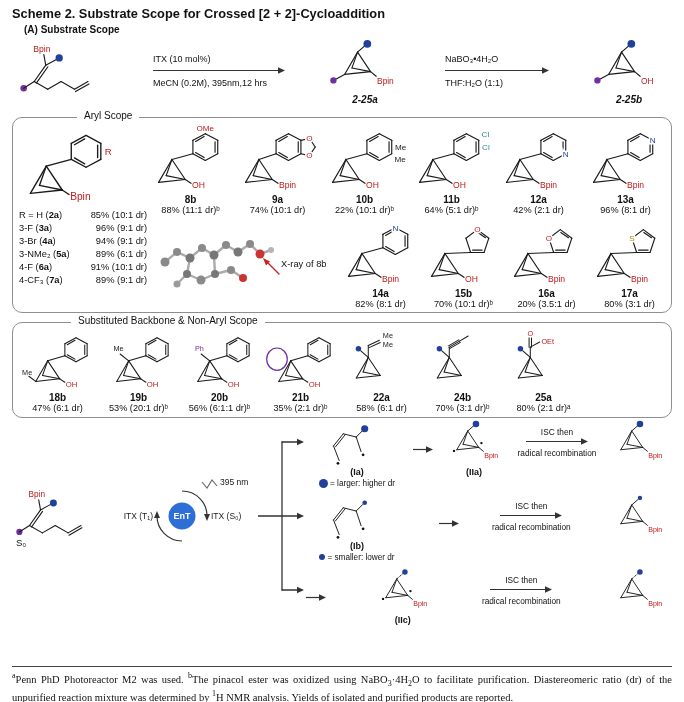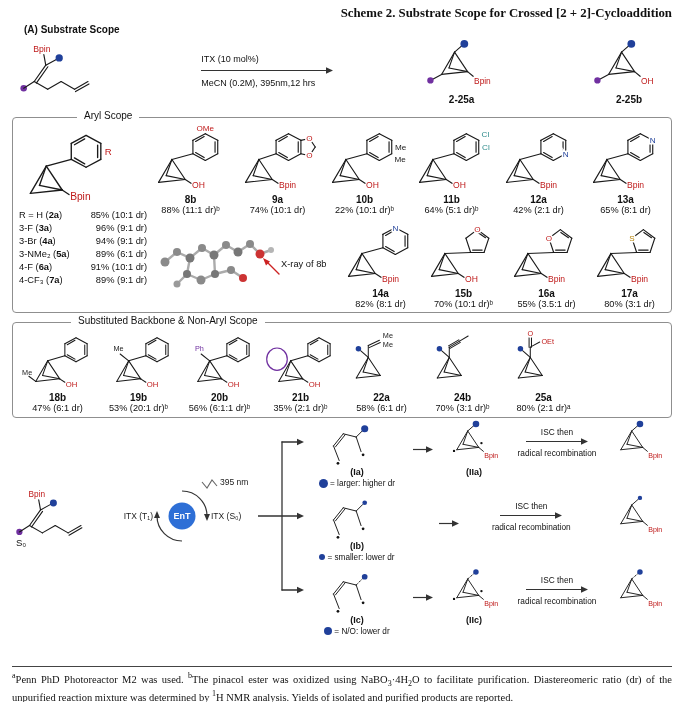--- a/index.html
+++ b/index.html
@@ -1,24 +1,24 @@
 <!DOCTYPE html>
 <html><head>
 <meta charset="utf-8">
 <style>
   html,body{margin:0;padding:0;background:#fff;}
   body{width:684px;height:702px;overflow:hidden;font-family:"Liberation Sans","DejaVu Sans",sans-serif;color:#111;}
   .page{padding:6px 12px 0 12px;}
-  .title{font-family:Liberation Serif, serif;font-weight:bold;font-size:12.8px;margin-bottom:3px;text-align:right;}
+  .title{font-family:Liberation Sans, sans-serif;font-weight:bold;font-size:12.8px;margin-bottom:3px;}
   .sec-label{font-size:10px;font-weight:bold;margin:2px 0 1px 12px;}
   .top-scheme{display:flex;align-items:center;justify-content:space-between;height:72px;padding:0 4px;}
   .rxn-arrow{text-align:left;font-size:9px;line-height:1.3;white-space:nowrap;}
   .prod{display:flex;flex-direction:column;align-items:center;}
-  .prod-label{font-size:10px;font-weight:bold;margin-top:-5px;}
-  .scope-box{border:1.4px solid #8f8f8f;border-radius:4px;margin-top:9px;position:relative;padding:7px 4px 2px 4px;}
+  .prod-label{font-size:10px;font-weight:bold;margin-top:-5px;font-style:italic;}
+  .scope-box{border:1.4px solid #8f8f8f;border-radius:10px;margin-top:9px;position:relative;padding:7px 4px 2px 4px;}
   .scope-title{position:absolute;top:-8px;left:64px;background:#fff;padding:0 7px;font-size:10px;}
   .aryl-flex{display:flex;}
   .base-col{width:128px;flex:none;padding-left:2px;}
   .r-table{font-size:9.3px;line-height:1.4;margin-top:0px;}
   .r-row{display:flex;}
   .r-l{width:80px;white-space:nowrap;}
   .r-v{flex:1;white-space:nowrap;text-align:center;}
   .aryl-right{flex:1;}
   .cells{display:flex;}
   .compound{text-align:center;}
@@ -90,20 +90,28 @@
             <line x1="34" y1="14" x2="28" y2="31" stroke="#1a1a1a" stroke-width="1.2" stroke-linecap="round"></line>
             <line x1="28" y1="31" x2="48" y2="35" stroke="#1a1a1a" stroke-width="1.2" stroke-linecap="round"></line>
             <line x1="34" y1="14" x2="42" y2="7" stroke="#1a1a1a" stroke-width="1.2" stroke-linecap="round"></line>
             <circle cx="44.5" cy="5" r="4.2" fill="#20409a"></circle>
             <line x1="20" y1="38" x2="11" y2="43" stroke="#1a1a1a" stroke-width="1.2" stroke-linecap="round"></line>
             <circle cx="8" cy="44.5" r="3.4" fill="#7030a0"></circle>
             <line x1="48" y1="35" x2="54" y2="40" stroke="#1a1a1a" stroke-width="1.2" stroke-linecap="round"></line>
             <text x="55" y="48" font-size="9" fill="#bf1a1a" text-anchor="start" font-family="Liberation Sans, DejaVu Sans, sans-serif">Bpin</text>
           </svg></span>
       <div class="prod-label">2-25a</div>
+    </div>
+    <div class="rxn-arrow">
+      <div class="cond">NaBO₃•4H₂O</div>
+      <span><svg width="104" height="9" viewBox="0 0 104 9">
+            <line x1="0" y1="4.5" x2="97" y2="4.5" stroke="#333" stroke-width="1.2"></line>
+            <polygon points="97,1.2 97,7.8 104,4.5" fill="#333"></polygon>
+          </svg></span>
+      <div class="cond">THF:H₂O (1:1)</div>
     </div>
     <div class="prod">
       <span><svg width="78" height="56" viewBox="0 0 84 60">
             <line x1="34" y1="14" x2="20" y2="38" stroke="#1a1a1a" stroke-width="1.2" stroke-linecap="round"></line>
             <line x1="34" y1="14" x2="48" y2="35" stroke="#1a1a1a" stroke-width="1.2" stroke-linecap="round"></line>
             <line x1="20" y1="38" x2="48" y2="35" stroke="#1a1a1a" stroke-width="1.2" stroke-linecap="round"></line>
             <line x1="34" y1="14" x2="28" y2="31" stroke="#1a1a1a" stroke-width="1.2" stroke-linecap="round"></line>
             <line x1="28" y1="31" x2="48" y2="35" stroke="#1a1a1a" stroke-width="1.2" stroke-linecap="round"></line>
             <line x1="34" y1="14" x2="42" y2="7" stroke="#1a1a1a" stroke-width="1.2" stroke-linecap="round"></line>
             <circle cx="44.5" cy="5" r="4.2" fill="#20409a"></circle>
@@ -288,21 +296,21 @@
                 <line x1="72" y1="30" x2="59" y2="37" stroke="#1a1a1a" stroke-width="1.2" stroke-linecap="round"></line>
                 <line x1="59" y1="37" x2="46" y2="30" stroke="#1a1a1a" stroke-width="1.2" stroke-linecap="round"></line>
                 <line x1="46" y1="30" x2="46" y2="16" stroke="#1a1a1a" stroke-width="1.2" stroke-linecap="round"></line>
                 <line x1="46" y1="16" x2="59" y2="9" stroke="#1a1a1a" stroke-width="1.2" stroke-linecap="round"></line>
                 <line x1="48.8" y1="17.2" x2="57.8" y2="12" stroke="#1a1a1a" stroke-width="1.2" stroke-linecap="round"></line>
                 <line x1="69.2" y1="17.5" x2="69.2" y2="28.5" stroke="#1a1a1a" stroke-width="1.2" stroke-linecap="round"></line>
                 <line x1="57.8" y1="34" x2="48.8" y2="28.8" stroke="#1a1a1a" stroke-width="1.2" stroke-linecap="round"></line>
                 <text x="72" y="19" font-size="8.5" fill="#20409a" text-anchor="middle" stroke="#fff" stroke-width="3.4" paint-order="stroke" font-family="Liberation Sans, DejaVu Sans, sans-serif">N</text>
                 <line x1="38" y1="57" x2="44" y2="61" stroke="#1a1a1a" stroke-width="1.2" stroke-linecap="round"></line>
                 <text x="45" y="66" font-size="9" fill="#bf1a1a" text-anchor="start" font-family="Liberation Sans, DejaVu Sans, sans-serif">Bpin</text>
-              </svg><div class="cap">13a</div><div class="yield">65% (8:1 dr)</div></div>
+              </svg><div class="cap">13a</div><div class="yield">96% (8:1 dr)</div></div>
           </div>
         <div class="row2">
           <div class="xray">
             <span><svg width="142" height="80" viewBox="0 0 142 80">
                   <line x1="18" y1="40" x2="30" y2="30" stroke="#ababab" stroke-width="2.4" stroke-linecap="round"></line>
                   <line x1="30" y1="30" x2="43" y2="36" stroke="#ababab" stroke-width="2.4" stroke-linecap="round"></line>
                   <line x1="43" y1="36" x2="55" y2="26" stroke="#ababab" stroke-width="2.4" stroke-linecap="round"></line>
                   <line x1="55" y1="26" x2="67" y2="33" stroke="#ababab" stroke-width="2.4" stroke-linecap="round"></line>
                   <line x1="67" y1="33" x2="79" y2="23" stroke="#ababab" stroke-width="2.4" stroke-linecap="round"></line>
                   <line x1="79" y1="23" x2="91" y2="30" stroke="#ababab" stroke-width="2.4" stroke-linecap="round"></line>
@@ -386,21 +394,21 @@
                   <line x1="58" y1="11" x2="70" y2="20" stroke="#1a1a1a" stroke-width="1.2" stroke-linecap="round"></line>
                   <line x1="70" y1="20" x2="65" y2="35" stroke="#1a1a1a" stroke-width="1.2" stroke-linecap="round"></line>
                   <line x1="65" y1="35" x2="51" y2="35" stroke="#1a1a1a" stroke-width="1.2" stroke-linecap="round"></line>
                   <line x1="51" y1="35" x2="46" y2="20" stroke="#1a1a1a" stroke-width="1.2" stroke-linecap="round"></line>
                   <line x1="46" y1="20" x2="58" y2="11" stroke="#1a1a1a" stroke-width="1.2" stroke-linecap="round"></line>
                   <line x1="58.5" y1="14" x2="66.5" y2="19.5" stroke="#1a1a1a" stroke-width="1.2" stroke-linecap="round"></line>
                   <line x1="63" y1="32.5" x2="53" y2="32.5" stroke="#1a1a1a" stroke-width="1.2" stroke-linecap="round"></line>
                   <text x="46" y="23" font-size="8.5" fill="#bf1a1a" text-anchor="middle" stroke="#fff" stroke-width="3.4" paint-order="stroke" font-family="Liberation Sans, DejaVu Sans, sans-serif">O</text>
                   <line x1="38" y1="57" x2="44" y2="61" stroke="#1a1a1a" stroke-width="1.2" stroke-linecap="round"></line>
                   <text x="45" y="66" font-size="9" fill="#bf1a1a" text-anchor="start" font-family="Liberation Sans, DejaVu Sans, sans-serif">Bpin</text>
-                </svg><div class="cap">16a</div><div class="yield">55% (3.5:1 dr)</div></div>
+                </svg><div class="cap">16a</div><div class="yield">20% (3.5:1 dr)</div></div>
               <div class="compound"><svg width="84" height="67" viewBox="0 0 88 70">
                   <line x1="24" y1="36" x2="10" y2="60" stroke="#1a1a1a" stroke-width="1.2" stroke-linecap="round"></line>
                   <line x1="24" y1="36" x2="38" y2="57" stroke="#1a1a1a" stroke-width="1.2" stroke-linecap="round"></line>
                   <line x1="10" y1="60" x2="38" y2="57" stroke="#1a1a1a" stroke-width="1.2" stroke-linecap="round"></line>
                   <line x1="24" y1="36" x2="18" y2="53" stroke="#1a1a1a" stroke-width="1.2" stroke-linecap="round"></line>
                   <line x1="18" y1="53" x2="38" y2="57" stroke="#1a1a1a" stroke-width="1.2" stroke-linecap="round"></line>
                   <line x1="24" y1="36" x2="51" y2="35" stroke="#1a1a1a" stroke-width="1.2" stroke-linecap="round"></line>
                   <line x1="58" y1="11" x2="70" y2="20" stroke="#1a1a1a" stroke-width="1.2" stroke-linecap="round"></line>
                   <line x1="70" y1="20" x2="65" y2="35" stroke="#1a1a1a" stroke-width="1.2" stroke-linecap="round"></line>
                   <line x1="65" y1="35" x2="51" y2="35" stroke="#1a1a1a" stroke-width="1.2" stroke-linecap="round"></line>
@@ -663,31 +671,20 @@
               <line x1="20" y1="38" x2="48" y2="35" stroke="#1a1a1a" stroke-width="1.2" stroke-linecap="round"></line>
               <line x1="34" y1="14" x2="28" y2="31" stroke="#1a1a1a" stroke-width="1.2" stroke-linecap="round"></line>
               <line x1="28" y1="31" x2="48" y2="35" stroke="#1a1a1a" stroke-width="1.2" stroke-linecap="round"></line>
               <line x1="34" y1="14" x2="42" y2="7" stroke="#1a1a1a" stroke-width="1.2" stroke-linecap="round"></line>
               <circle cx="44.5" cy="5" r="2.8" fill="#20409a"></circle>
               <line x1="48" y1="35" x2="54" y2="40" stroke="#1a1a1a" stroke-width="1.2" stroke-linecap="round"></line>
               <text x="55" y="48" font-size="9" fill="#bf1a1a" text-anchor="start" font-family="Liberation Sans, DejaVu Sans, sans-serif">Bpin</text>
             </svg></div>
         </div>
         <div class="pathway">
-          <div class="pw-col1"><svg width="62" height="47" viewBox="0 0 76 58">
-              <line x1="16" y1="50" x2="9" y2="32" stroke="#1a1a1a" stroke-width="1.2" stroke-linecap="round"></line>
-              <line x1="9" y1="32" x2="21" y2="17" stroke="#1a1a1a" stroke-width="1.2" stroke-linecap="round"></line>
-              <line x1="21" y1="17" x2="37" y2="21" stroke="#1a1a1a" stroke-width="1.2" stroke-linecap="round"></line>
-              <line x1="37" y1="21" x2="43" y2="39" stroke="#1a1a1a" stroke-width="1.2" stroke-linecap="round"></line>
-              <line x1="11.4" y1="33.2" x2="23.4" y2="18.2" stroke="#1a1a1a" stroke-width="1.2" stroke-linecap="round"></line>
-              <circle cx="45.5" cy="43" r="1.7" fill="#111"></circle>
-              <circle cx="14.5" cy="53.5" r="1.7" fill="#111"></circle>
-              <line x1="37" y1="21" x2="45" y2="13" stroke="#1a1a1a" stroke-width="1.2" stroke-dasharray="2.5,2.5" stroke-linecap="round"></line>
-              <circle cx="47.5" cy="10.8" r="3.5" fill="#20409a"></circle>
-            </svg><div class="pw-cap">(Ic)</div><div class="pw-leg"><span class="leg-dot het"></span><span>= N/O: lower dr</span></div></div>
           <span class="pw-arr"><svg width="20" height="9" viewBox="0 0 20 9">
               <line x1="0" y1="4.5" x2="13" y2="4.5" stroke="#333" stroke-width="1.2"></line>
               <polygon points="13,1.2 13,7.8 20,4.5" fill="#333"></polygon>
             </svg></span>
           <div class="pw-col2"><svg width="66" height="47" viewBox="0 0 84 60">
               <line x1="34" y1="14" x2="20" y2="38" stroke="#1a1a1a" stroke-width="1.2" stroke-linecap="round"></line>
               <line x1="34" y1="14" x2="48" y2="35" stroke="#1a1a1a" stroke-width="1.2" stroke-linecap="round"></line>
               <line x1="20" y1="38" x2="48" y2="35" stroke="#1a1a1a" stroke-width="1.2" stroke-linecap="round"></line>
               <line x1="34" y1="14" x2="28" y2="31" stroke="#1a1a1a" stroke-width="1.2" stroke-linecap="round"></line>
               <line x1="28" y1="31" x2="48" y2="35" stroke="#1a1a1a" stroke-width="1.2" stroke-linecap="round"></line>

